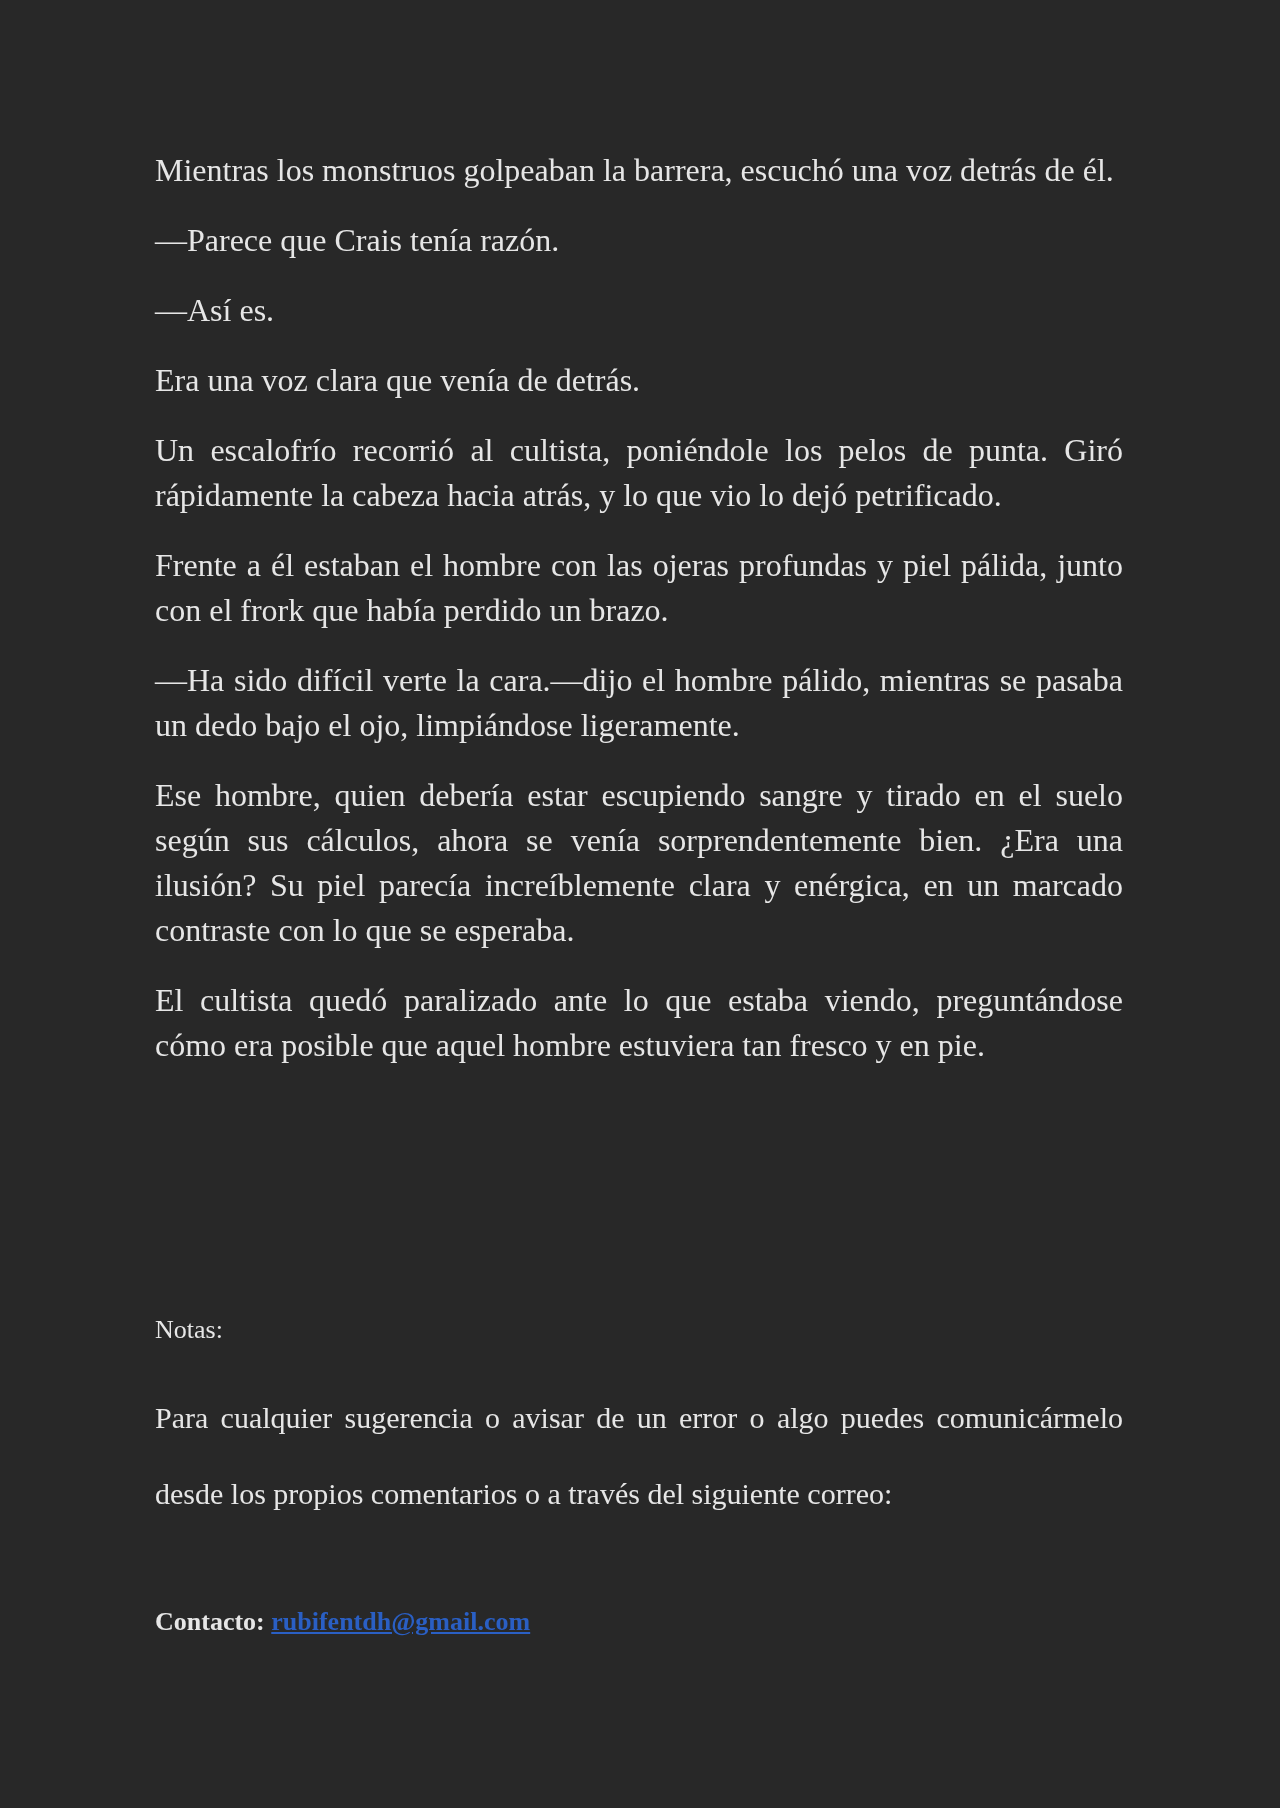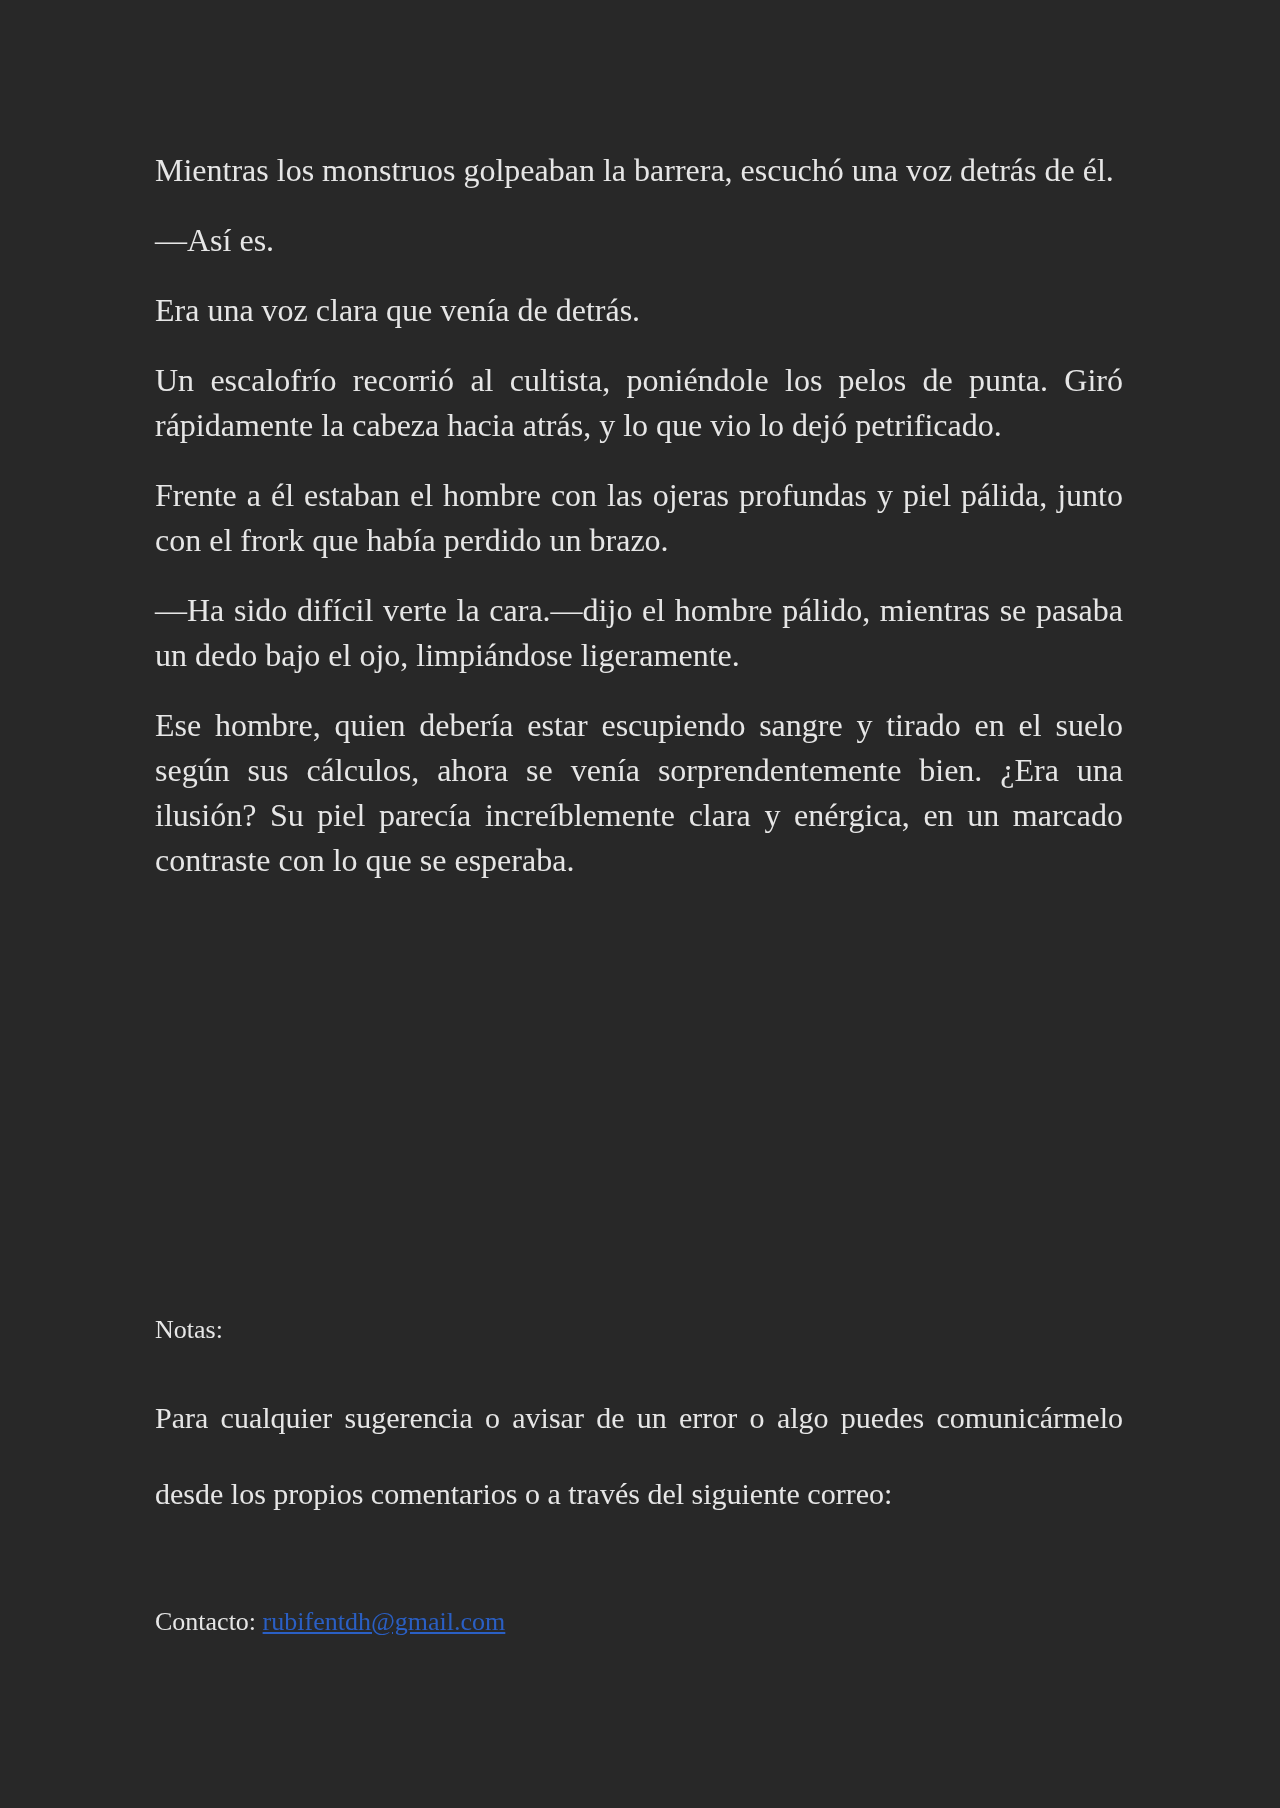--- a/index.html
+++ b/index.html
@@ -45,37 +45,40 @@
       text-align: justify;
       text-align-last: left;
     }
     .contact {
       position: absolute;
       left: 155px;
       top: 1602px;
       font-size: 26px;
       line-height: 40px;
       margin: 0;
+      font-weight: bold;
     }
     .contact a {
       color: #2a5fc4;
       text-decoration: underline;
     }
   </style>
 </head>
 <body>
 
 <div class="content">
   <p class="para">Mientras los monstruos golpeaban la barrera, escuchó una voz detrás de él.</p>
+  <p class="para">—Parece que Crais tenía razón.</p>
   <p class="para">—Así es.</p>
   <p class="para">Era una voz clara que venía de detrás.</p>
   <p class="para">Un escalofrío recorrió al cultista, poniéndole los pelos de punta. Giró rápidamente la cabeza hacia atrás, y lo que vio lo dejó petrificado.</p>
   <p class="para">Frente a él estaban el hombre con las ojeras profundas y piel pálida, junto con el frork que había perdido un brazo.</p>
   <p class="para">—Ha sido difícil verte la cara.—dijo el hombre pálido, mientras se pasaba un dedo bajo el ojo, limpiándose ligeramente.</p>
   <p class="para">Ese hombre, quien debería estar escupiendo sangre y tirado en el suelo según sus cálculos, ahora se venía sorprendentemente bien. ¿Era una ilusión? Su piel parecía increíblemente clara y enérgica, en un marcado contraste con lo que se esperaba.</p>
+  <p class="para">El cultista quedó paralizado ante lo que estaba viendo, preguntándose cómo era posible que aquel hombre estuviera tan fresco y en pie.</p>
 </div>
 
 <div class="notes">
   <p class="notes-title">Notas:</p>
   <p class="notes-body">Para cualquier sugerencia o avisar de un error o algo puedes comunicármelo desde los propios comentarios o a través del siguiente correo:</p>
 </div>
 
 <p class="contact"><span>Contacto: </span><a>rubifentdh@gmail.com</a></p>
 
 </body></html>

